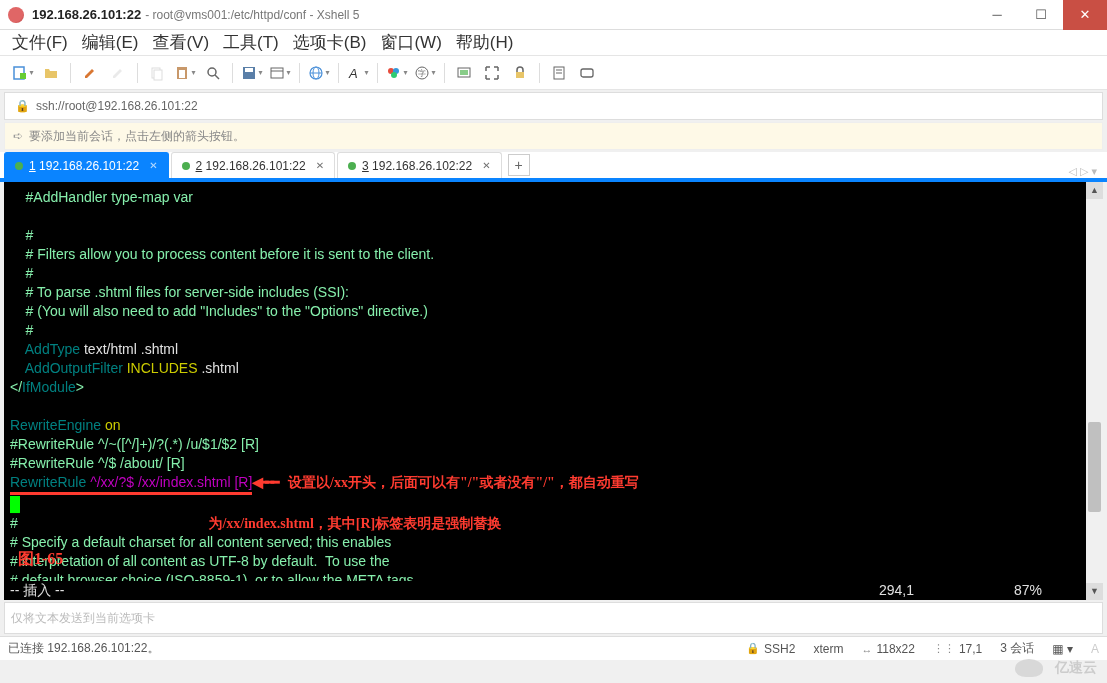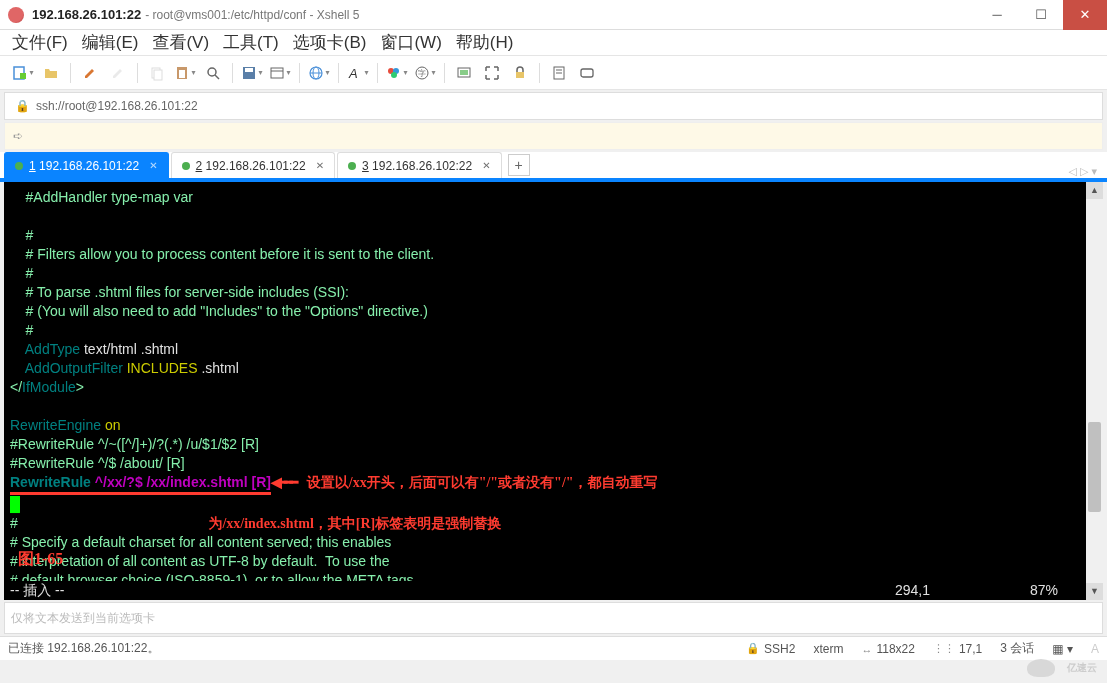--- a/index.html
+++ b/index.html
@@ -44,38 +44,38 @@
 .terminal .scroll .up, .terminal .scroll .dn { height: 17px; background: #ddd; display: flex; align-items: center; justify-content: center; font-size: 9px; color: #555; }
 .terminal .scroll .dn { position: absolute; bottom: 0; width: 100%; }
 .terminal .scroll .thumb { position: absolute; left: 2px; width: 13px; background: #c0c0c0; top: 240px; height: 90px; border-radius: 2px; }
 
 .c-cyan { color: #86efac; }
 .c-teal { color: #008080; }
 .c-yellow { color: #cccc00; }
 .c-magenta { color: #c000c0; }
 .c-white { color: #e0e0e0; }
 .cursor { background: #00ff00; color: #00ff00; }
-.underline-red { border-bottom: 3px solid #ff3b30; display: inline-block; font-weight: bold; }
+.underline-red { border-bottom: 3px solid #ff3b30; display: inline-block; }
 .annot { color: #ff3b30; font-weight: bold; font-family: "Microsoft YaHei"; font-size: 14px; }
 .arrow-red { color: #ff3b30; letter-spacing: -3px; font-weight: bold; }
 .figlabel { position: absolute; left: 14px; bottom: 32px; color: #ff3b30; font-size: 16px; font-weight: bold; font-family: "Microsoft YaHei"; }
 
 .statusline { position: absolute; bottom: 0; left: 0; right: 29px; color: #e0e0e0; background: #000; padding: 0 6px; display: flex; }
 .statusline .pos { margin-left: auto; margin-right: 100px; }
-.statusline .pct { margin-right: 10px; }
+.statusline .pct { margin-right: 26px; }
 
 .inputbar { height: 32px; margin: 2px 4px; border: 1px solid #ddd; background: #fff; display: flex; align-items: center; padding: 12px 6px; font-size: 12px; color: #bbb; }
 
 .statusbar { height: 24px; background: #fff; border-top: 1px solid #ddd; display: flex; align-items: center; padding: 0 8px; font-size: 12px; color: #555; gap: 18px; }
 .statusbar .left { flex: 0 0 auto; }
 .statusbar .spacer { flex: 1; }
 .statusbar .item { display: flex; align-items: center; gap: 4px; }
 .statusbar .micon { font-size: 11px; color: #888; }
 
-.watermark { position: absolute; right: 10px; bottom: 6px; display: flex; align-items: center; gap: 12px; color: #ccc; font-size: 10px; font-weight: bold; }
+.watermark { position: absolute; right: 10px; bottom: 6px; display: flex; align-items: center; gap: 12px; color: #ccc; font-size: 14px; font-weight: bold; }
 .watermark .cloud { width: 28px; height: 18px; background: #d8d8d8; border-radius: 50% 50% 40% 40%; position: relative; }
 </style>
 </head>
 <body>
 
 <div class="titlebar">
   <div class="icon-app"></div>
   <span class="title">192.168.26.101:22</span>
   <span class="subtitle"> - root@vms001:/etc/httpd/conf - Xshell 5</span>
   <div class="winbtns">
@@ -211,20 +211,21 @@
     </div>
 </div>
 
 <div class="addrbar">
   <span class="lock">🔒</span>
   <span>ssh://root@192.168.26.101:22</span>
 </div>
 
 <div class="hintbar">
   <span class="arrow">➪</span>
+  <span>要添加当前会话，点击左侧的箭头按钮。</span>
 </div>
 
 <div class="tabstrip">
   <div class="tab active">
     <span class="dot g"></span>
     <u>1</u>&nbsp;<span>192.168.26.101:22</span>
     <span class="x">✕</span>
   </div>
   <div class="tab">
     <span class="dot g"></span>

